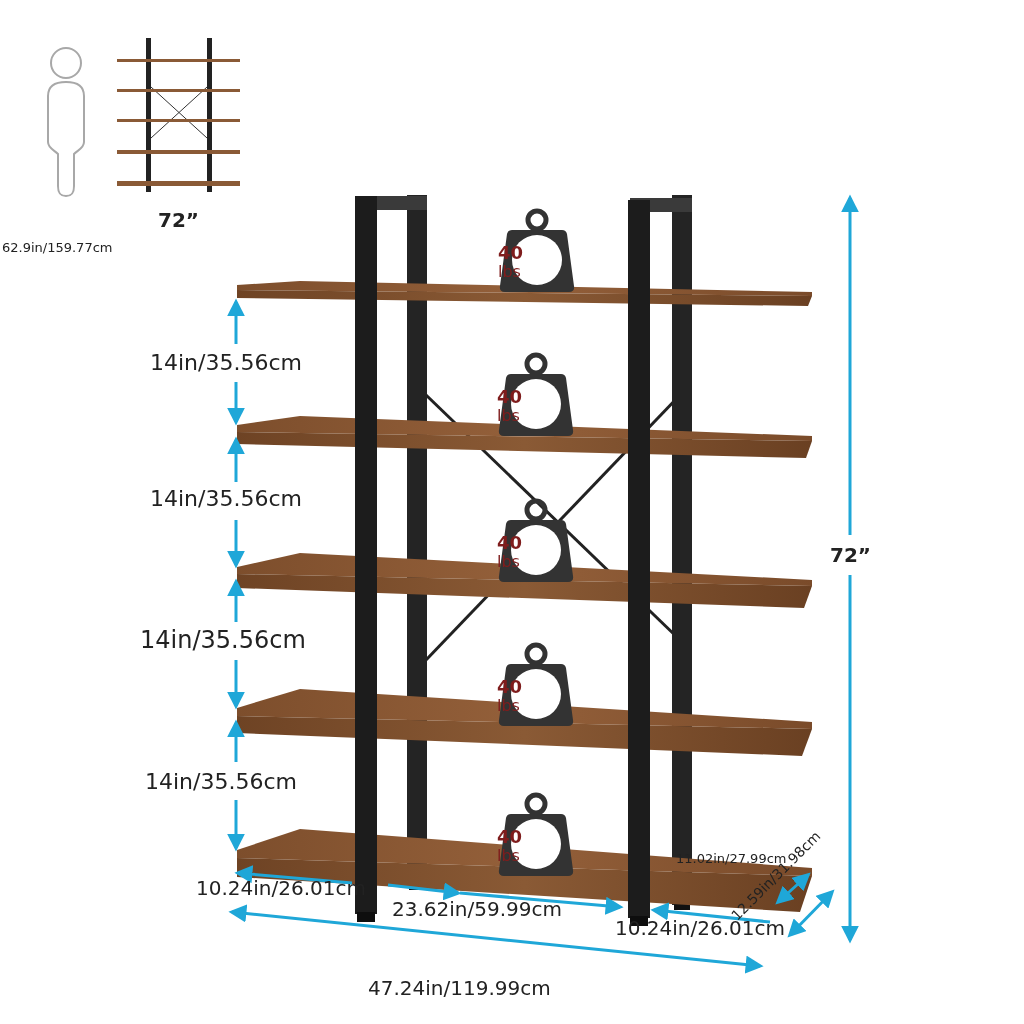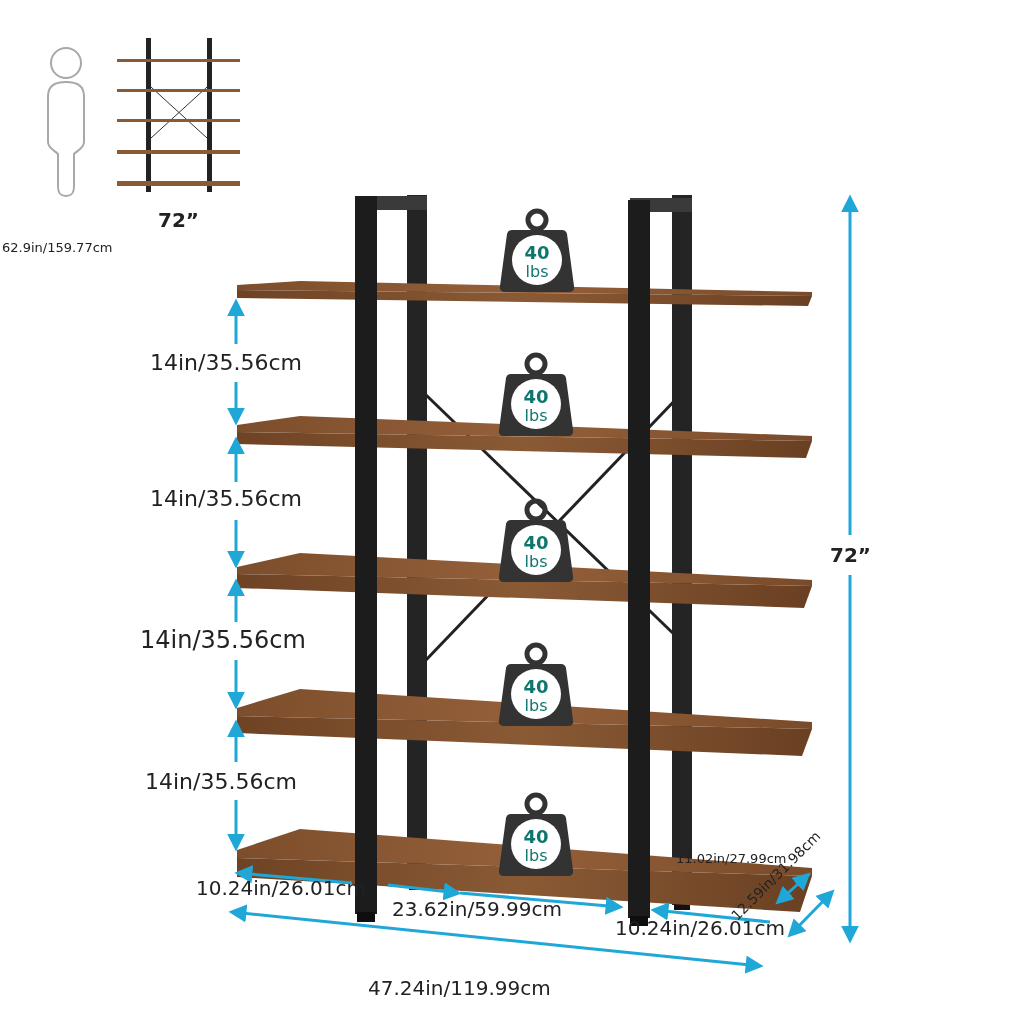--- a/index.html
+++ b/index.html
@@ -4,21 +4,21 @@
 <style>
   html, body { margin:0; padding:0; background:#ffffff; }
   body { width:1024px; height:1024px; position:relative; overflow:hidden; font-family:"DejaVu Sans", sans-serif; color:#1e1e1e; }
   svg.stage { position:absolute; left:0; top:0; }
   .lbl { position:absolute; white-space:nowrap; color:#222; font-family:"DejaVu Sans", sans-serif; }
   .lbl-gap { font-size:22px; }
   .lbl-dim { font-size:20px; }
   .lbl-small { font-size:13px; }
   .lbl-big { font-size:20px; font-weight:bold;text-align:right; }
   .weight { position:absolute; width:78px; height:90px; }
-  .weight .w-text { position:absolute; left:0; width:78px; text-align:center; color:#0f766e; font-weight:bold; font-family:"DejaVu Sans", sans-serif; line-height:1; }
+  .weight .w-text { position:absolute; left:0; width:78px; color:#7f1d1d; font-weight:bold; font-family:"DejaVu Sans", sans-serif; line-height:1; }
   .weight .w-num { top:38px; font-size:18px; }
   .weight .w-unit { top:58px; font-size:16px; font-weight:normal; }
 </style>
 </head>
 <body>
 
 <svg class="stage" width="1024" height="1024" viewBox="0 0 1024 1024">
   <defs>
     <linearGradient id="woodTop" x1="0" y1="0" x2="1" y2="0">
       <stop offset="0" stop-color="#7d4e2c"></stop>

